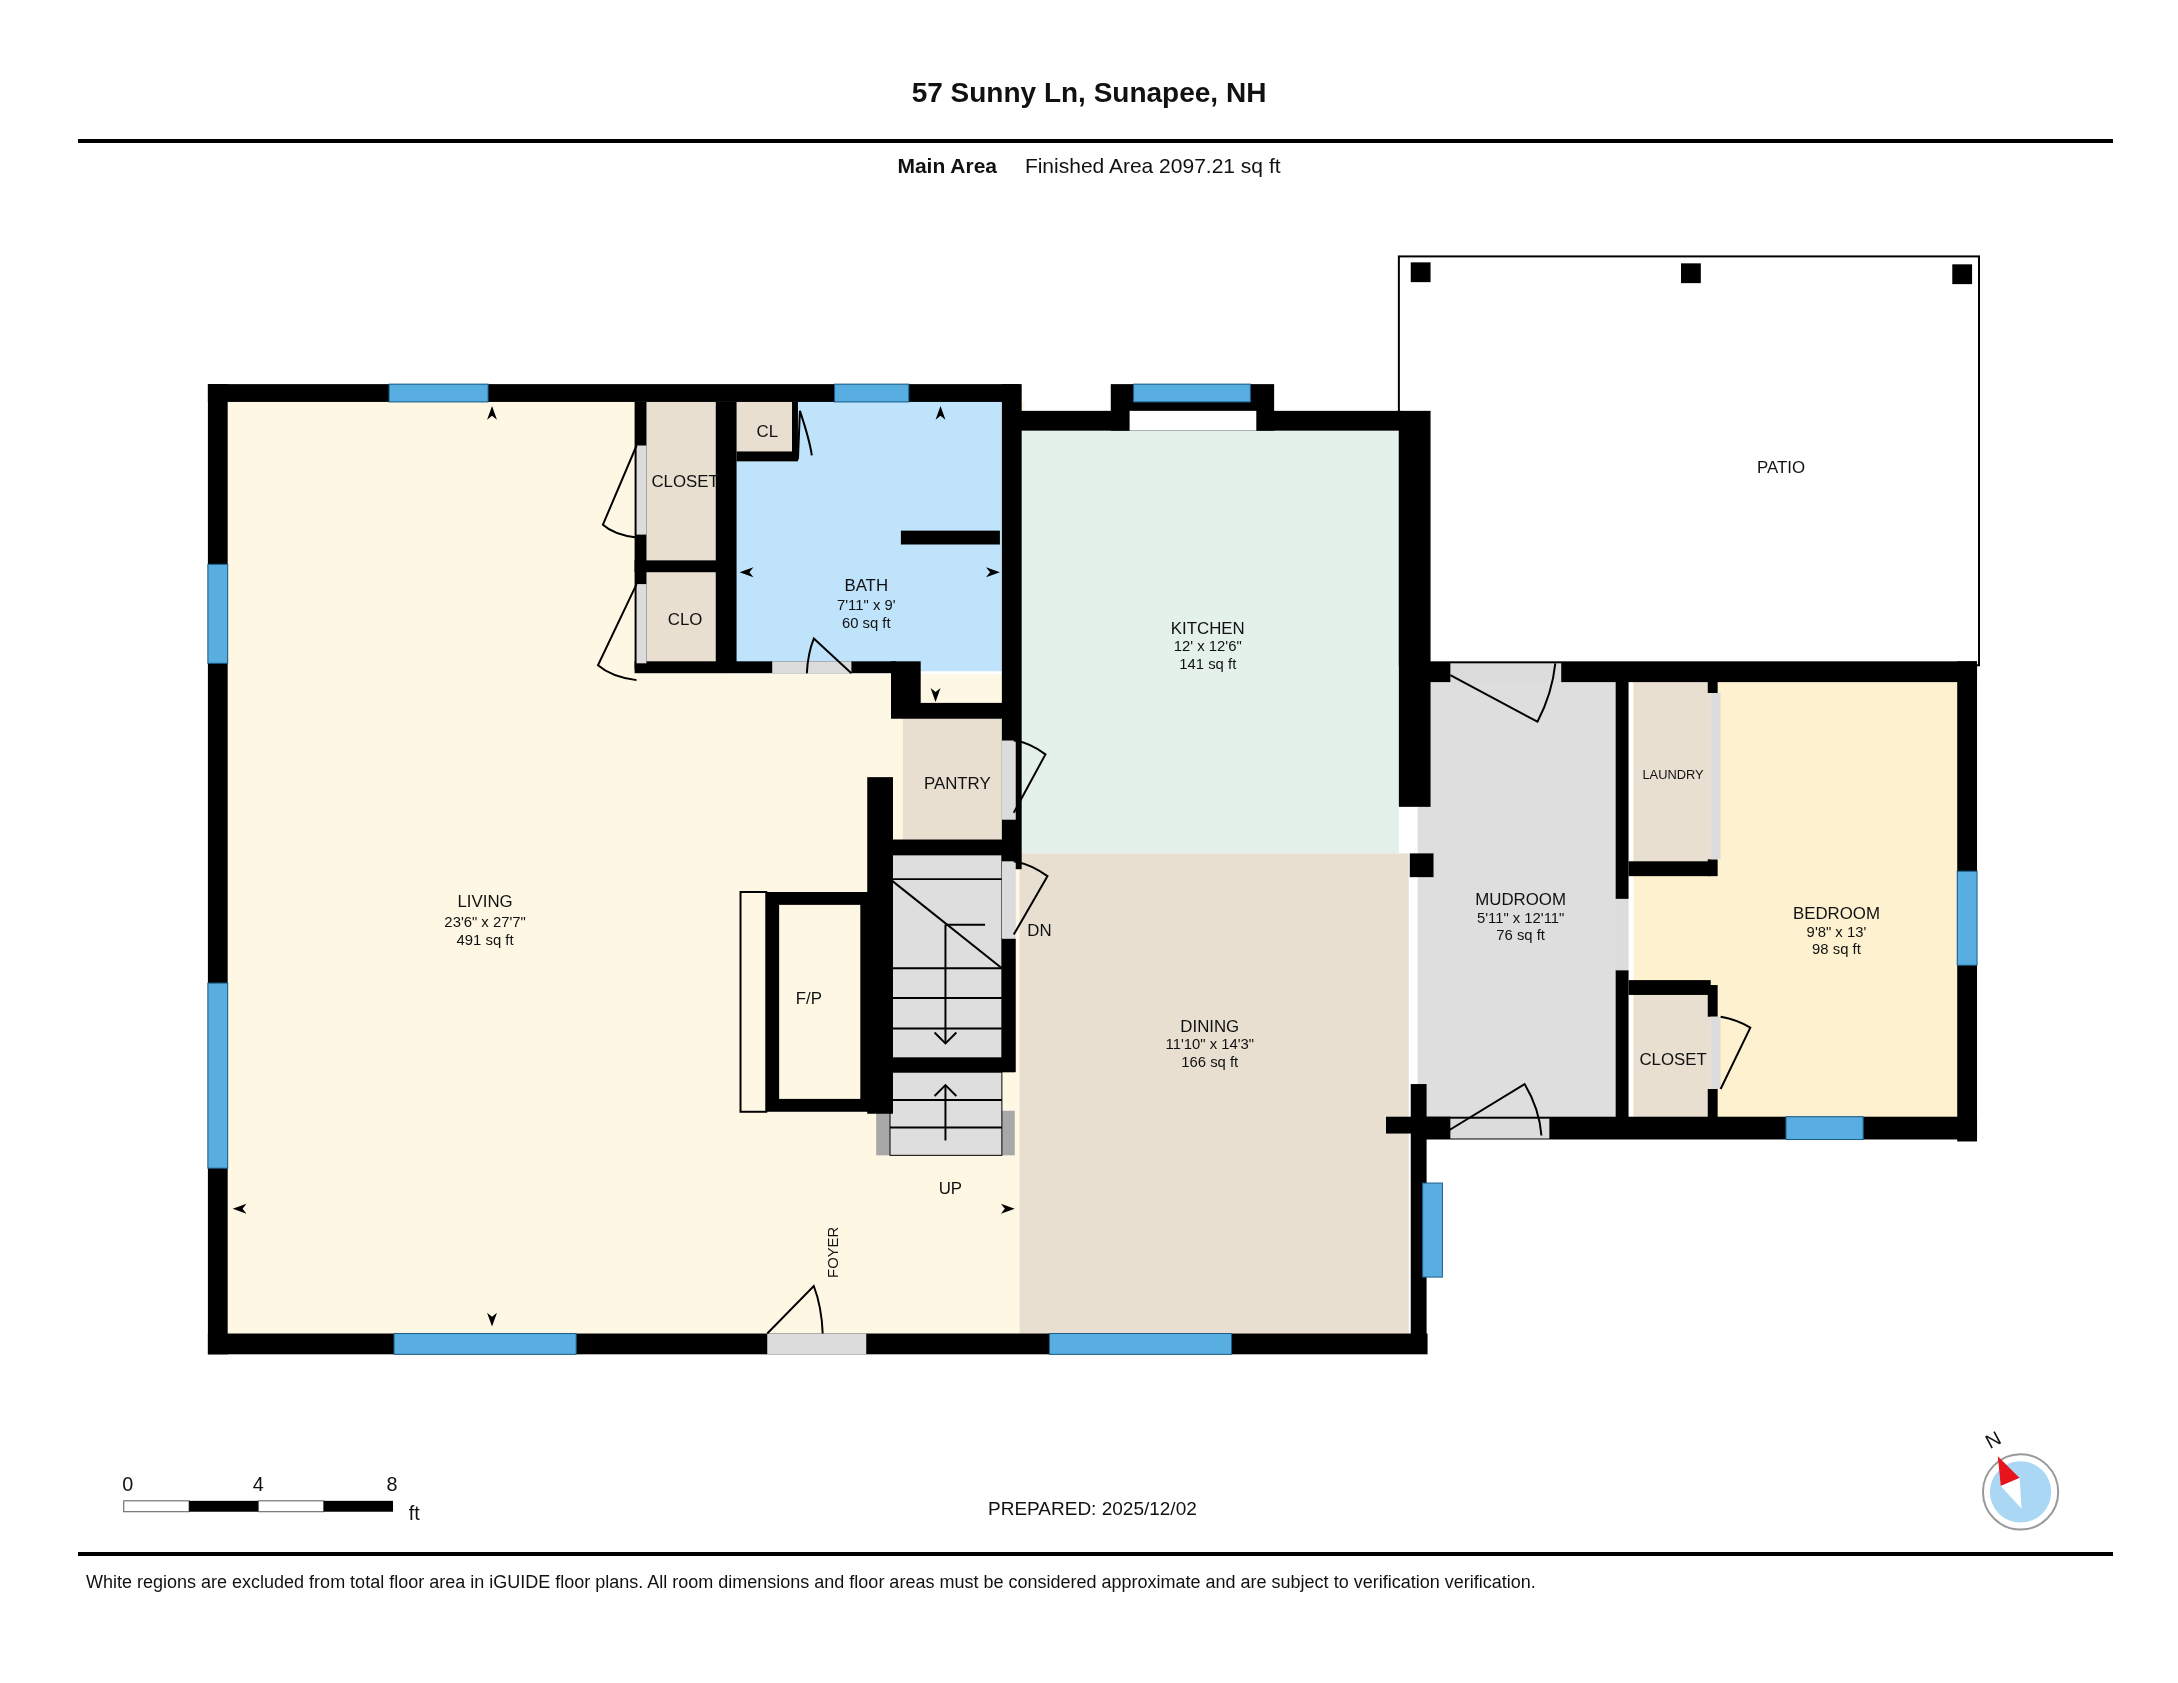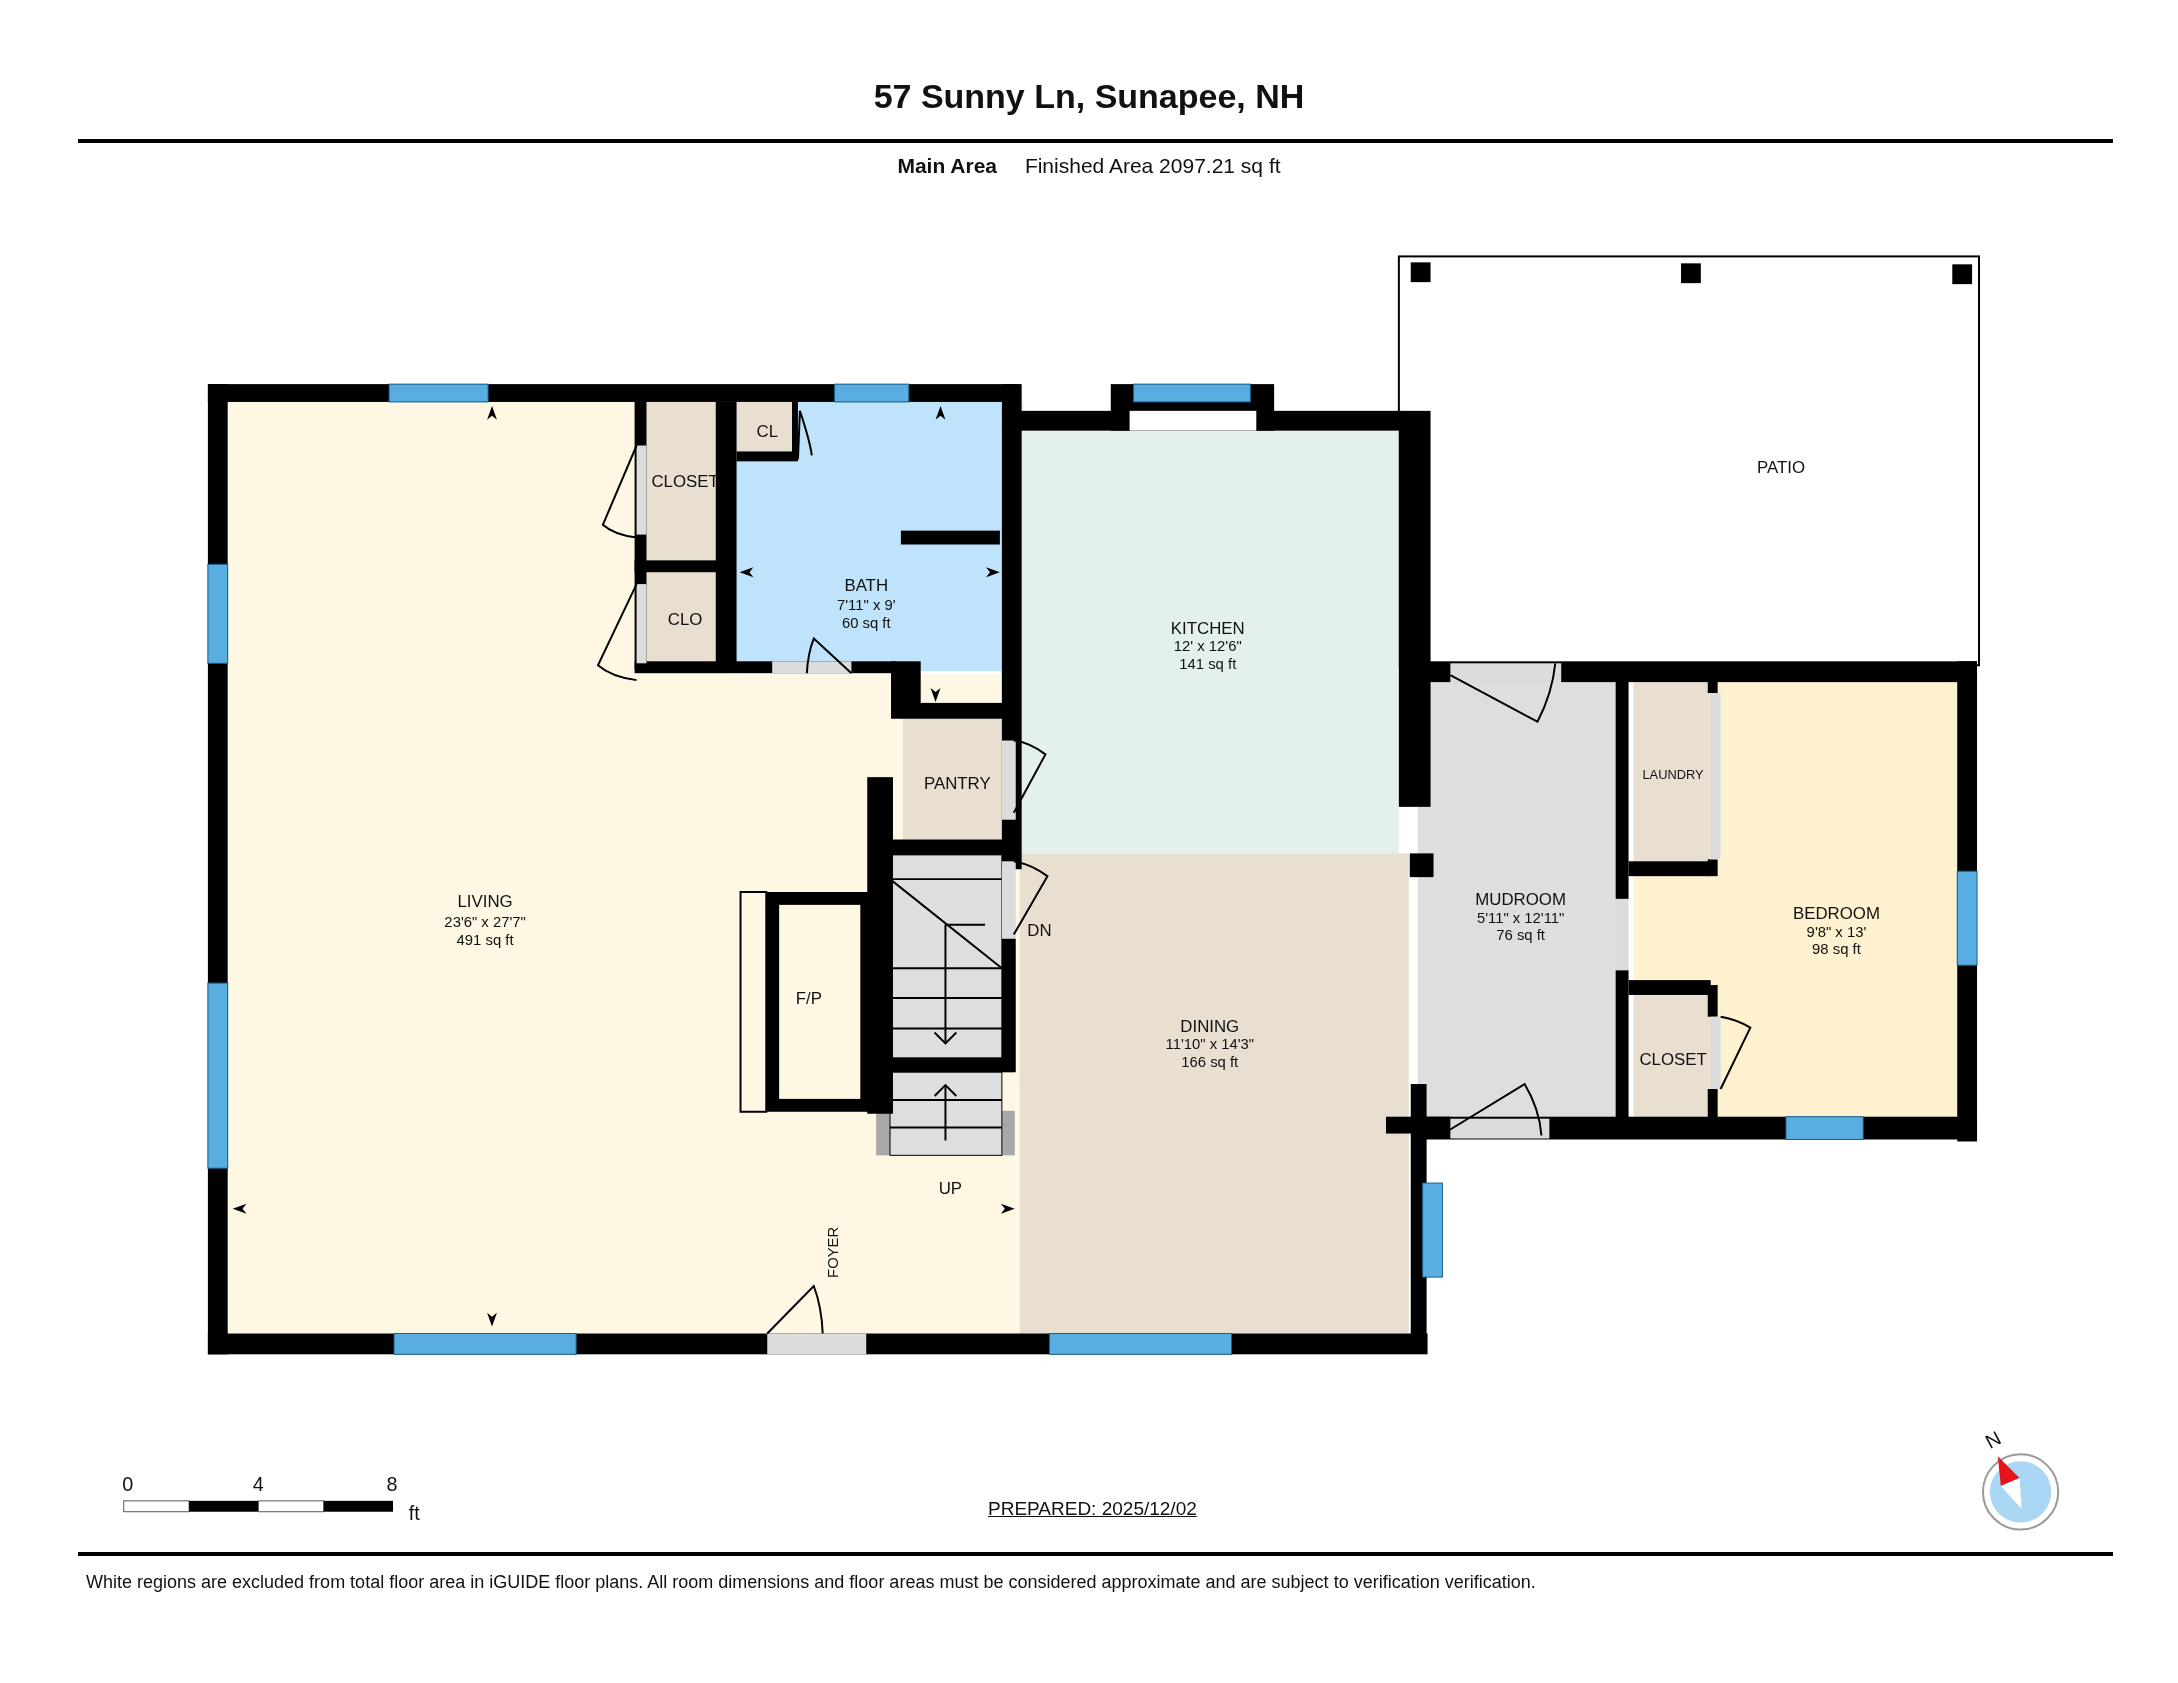--- a/index.html
+++ b/index.html
@@ -1,22 +1,22 @@
 <!DOCTYPE html>
 <html><head>
 <meta charset="utf-8">
 <style>
   html, body { margin:0; padding:0; background:#ffffff; }
   body { width:2178px; height:1683px; position:relative; overflow:hidden; font-family:"Liberation Sans", sans-serif; }
   .page { position:absolute; left:0; top:0; width:2178px; height:1683px; }
-  .title { position:absolute; left:0; width:2178px; top:77px; text-align:center; font-weight:bold; font-size:34px; color:#111; font-family:"Liberation Sans", sans-serif; }
+  .title { position:absolute; left:0; width:2178px; top:77px; text-align:center; font-weight:bold; font-size:28px; color:#111; font-family:"Liberation Sans", sans-serif; }
   .rule { position:absolute; left:78px; width:2035px; height:4px; background:#000; }
   .subtitle { position:absolute; top:154px; left:0; width:2178px; text-align:center; font-size:21px; color:#111; }
   .subtitle .floor { font-weight:bold; margin-right:22px; }
-  .prepared { position:absolute; left:988px; top:1498px; font-size:19px; color:#111;text-decoration:underline; }
+  .prepared { position:absolute; left:988px; top:1498px; font-size:19px; color:#111; }
   .disclaimer { position:absolute; left:86px; top:1572px; font-size:18px; color:#111; }
   svg text { font-family:"Liberation Sans", sans-serif; fill:#111; }
   .rlabel { font-size:17px; text-anchor:middle; }
   .rsmall { font-size:15px; text-anchor:middle; }
   .rtiny { font-size:13px; text-anchor:middle; }
 </style>
 </head>
 <body>
 
 <div class="page">

